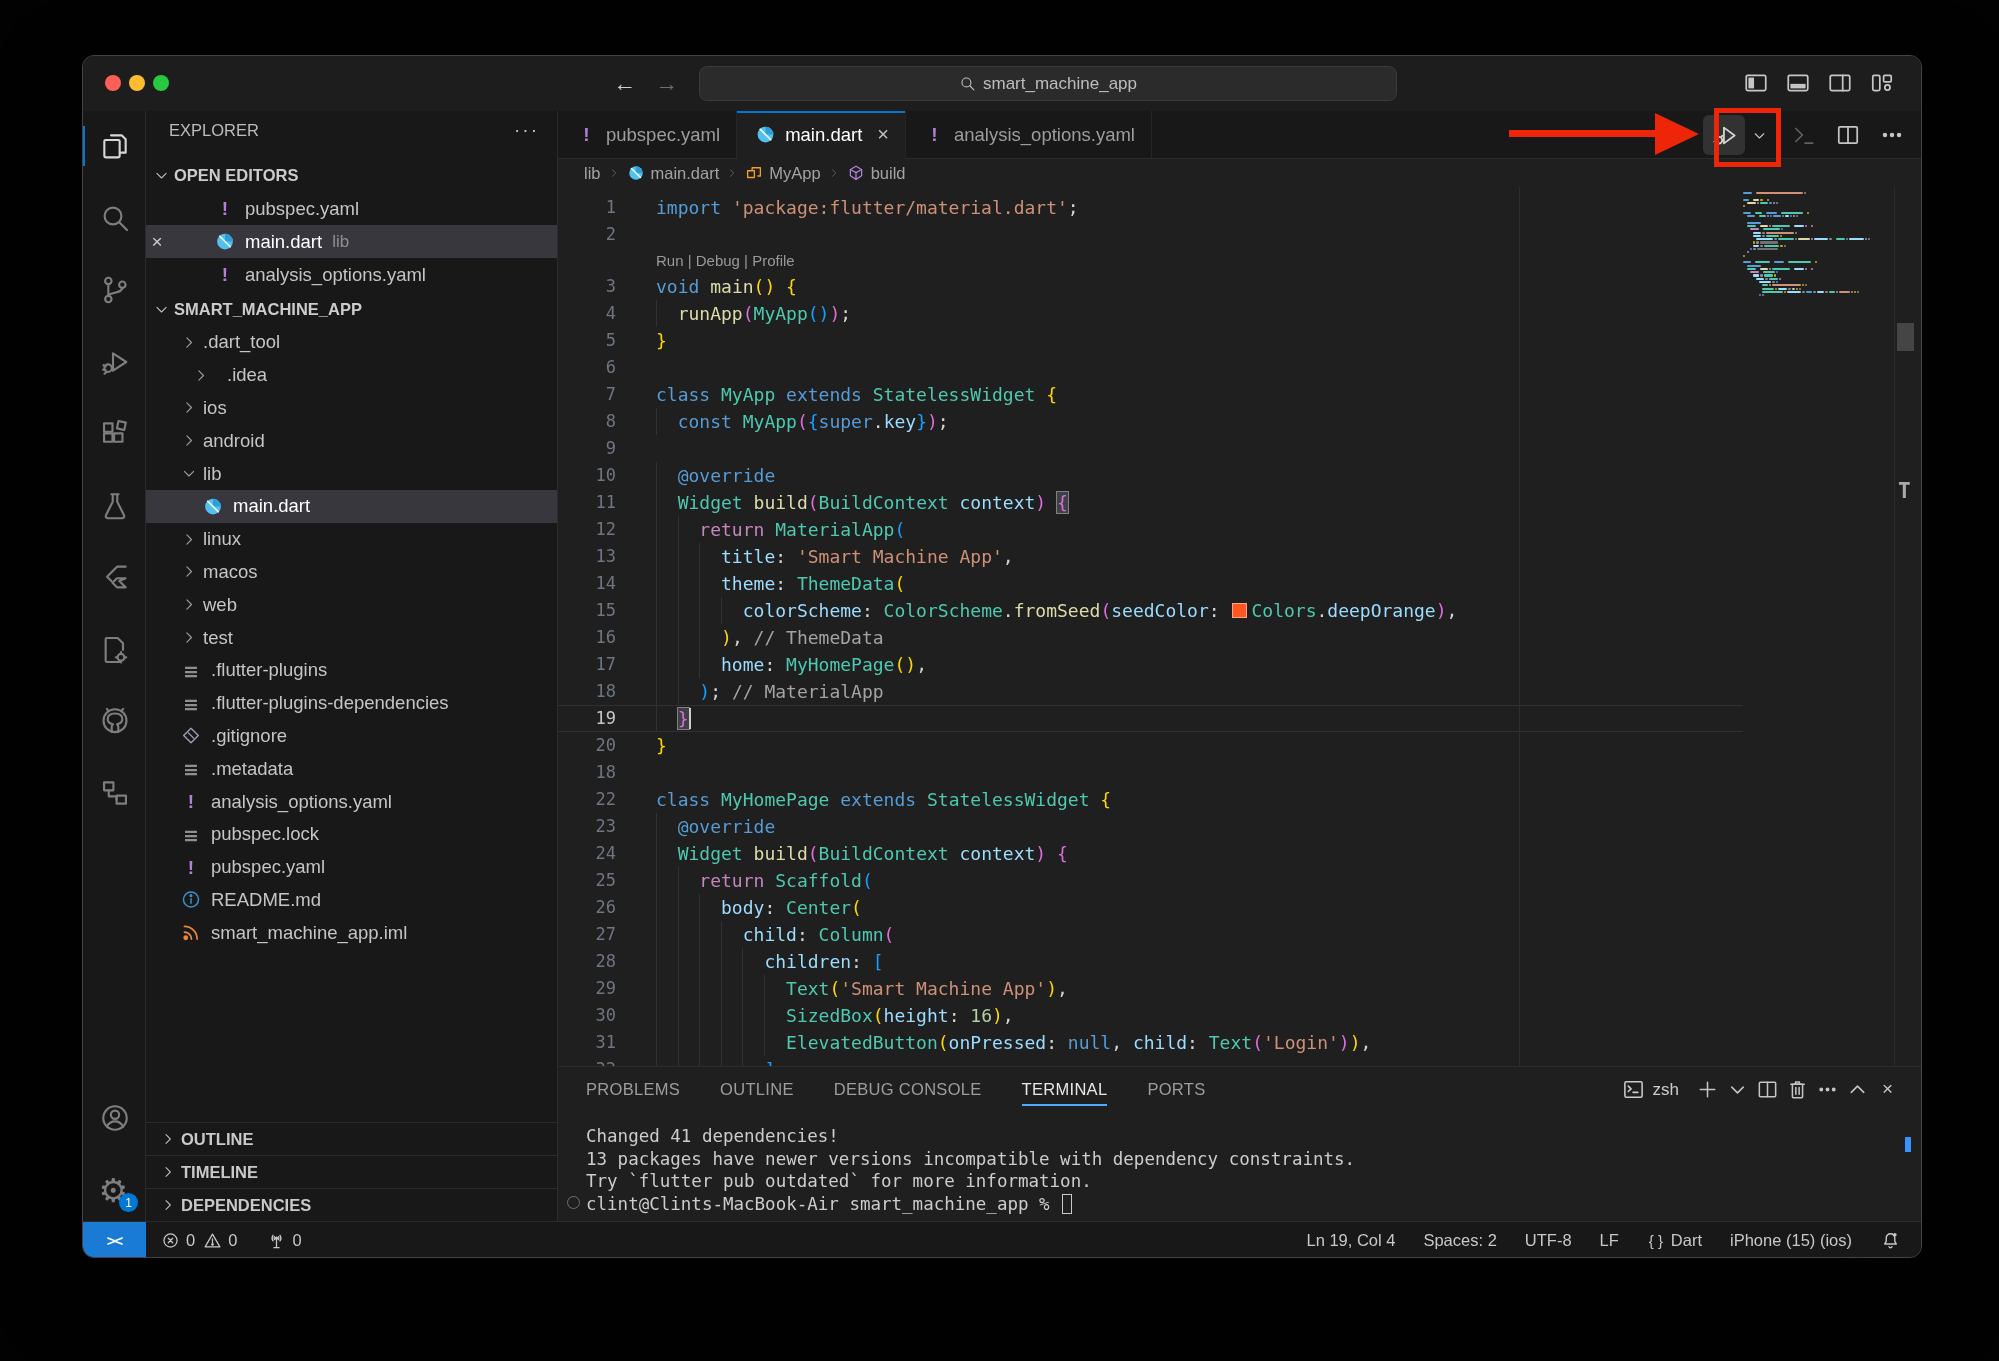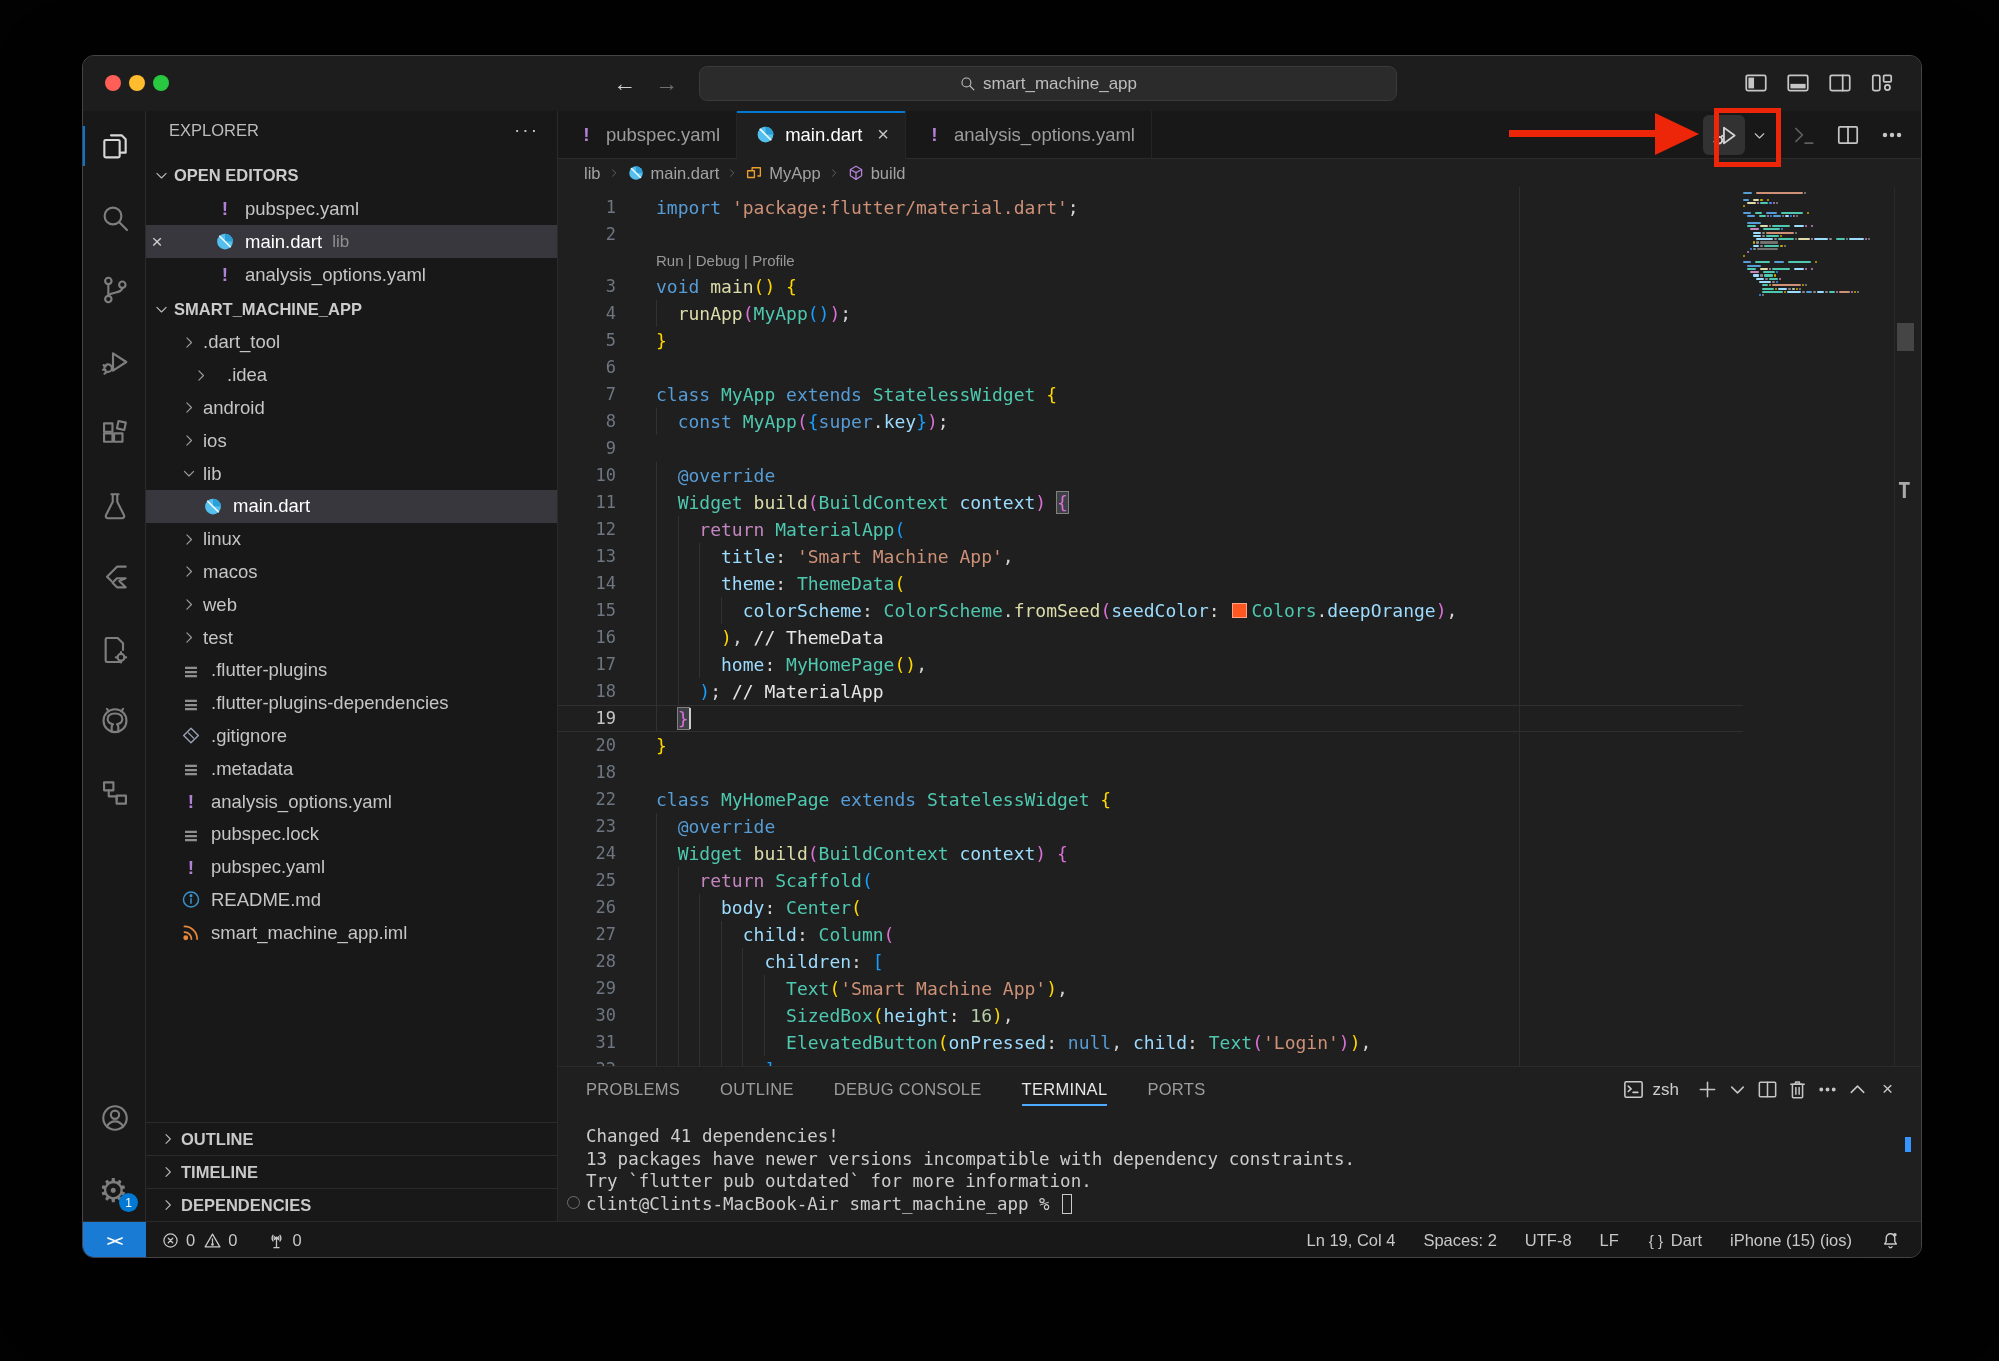--- a/index.html
+++ b/index.html
@@ -83,21 +83,21 @@
   .line .num { position:absolute; left:0; top:0; width:58px; text-align:right; color:#6e7681;
                font-size:17px; }
   .line.current .num { color:#c6c6c6; }
   .line.current { box-shadow:inset 0 1px 0 #303030, inset 0 -1px 0 #303030; }
   .codetext { position:absolute; left:98px; top:0; }
   .lens-row { height:25px; line-height:25px; padding-left:98px; color:#999999;
               font-size:15px; font-family:"Liberation Sans", sans-serif; }
   .guide { position:absolute; top:0; width:1px; height:27px; background:#313131; }
   .tok-kw{color:#569cd6} .tok-ctl{color:#c586c0} .tok-type{color:#4ec9b0} .tok-fn{color:#dcdcaa}
   .tok-prop{color:#9cdcfe} .tok-str{color:#ce9178} .tok-num{color:#b5cea8} .tok-pun{color:#d4d4d4}
-  .tok-cls{color:#e5e5e5} .tok-b1{color:#ffd700} .tok-b2{color:#da70d6} .tok-b3{color:#179fff}
+  .tok-cls{color:#a3a3a3} .tok-b1{color:#ffd700} .tok-b2{color:#da70d6} .tok-b3{color:#179fff}
   .tok-bm{background:#3d4045; box-shadow:0 0 0 1px #818181;}
   .tok-swatch{display:inline-block;width:15px;height:15px;background:#ff5722;margin:0 4px -1px 2px;border:1px solid rgba(255,255,255,.45);}
   .tok-cursor{display:inline-block;width:2px;height:21px;background:#cccccc;vertical-align:-4px;}
   .ruler { position:absolute; left:961px; top:0; bottom:0; width:1px; background:#2e2e2e; }
   .minimap { position:absolute; left:1185px; top:5px; width:150px; }
   .mm-line { height:3.3px; white-space:nowrap; overflow:hidden; }
   .mm-tok { display:inline-block; height:2.1px; margin-right:1px; vertical-align:top; border-radius:1px; }
   .scrollbar { position:absolute; left:1336px; top:0; bottom:0; width:28px; border-left:1px solid #2a2a2a; }
   .mm-slider { position:absolute; left:1339px; top:136px; width:17px; height:28px; background:#454545; }
   .ov-marker { position:absolute; left:1340px; top:292px; color:#a9a9a9; font-size:21px; font-weight:bold;
@@ -363,30 +363,30 @@
             </span>
             <span>.idea</span>
           </div>
           <div class="sb-row" style="height: 32.8px;">
             <span style="flex: 0 0 34px;"></span>
             <span class="icon chev" style="width: 17px; height: 17px; color: rgb(158, 158, 158);">
               <svg viewBox="0 0 24 24" fill="none" stroke="currentColor" stroke-width="1.6" stroke-linecap="round" stroke-linejoin="round">
                 <path d="M9 5.5l6.5 6.5L9 18.5"></path>
               </svg>
             </span>
+            <span>ios</span>
+          </div>
+          <div class="sb-row" style="height: 32.8px;">
+            <span style="flex: 0 0 34px;"></span>
+            <span class="icon chev" style="width: 17px; height: 17px; color: rgb(158, 158, 158);">
+              <svg viewBox="0 0 24 24" fill="none" stroke="currentColor" stroke-width="1.6" stroke-linecap="round" stroke-linejoin="round">
+                <path d="M9 5.5l6.5 6.5L9 18.5"></path>
+              </svg>
+            </span>
             <span>android</span>
-          </div>
-          <div class="sb-row" style="height: 32.8px;">
-            <span style="flex: 0 0 34px;"></span>
-            <span class="icon chev" style="width: 17px; height: 17px; color: rgb(158, 158, 158);">
-              <svg viewBox="0 0 24 24" fill="none" stroke="currentColor" stroke-width="1.6" stroke-linecap="round" stroke-linejoin="round">
-                <path d="M9 5.5l6.5 6.5L9 18.5"></path>
-              </svg>
-            </span>
-            <span>ios</span>
           </div>
           <div class="sb-row" style="height: 32.8px;">
             <span style="flex: 0 0 34px;"></span>
             <span class="icon chev" style="width: 17px; height: 17px; color: rgb(158, 158, 158);">
               <svg viewBox="0 0 24 24" fill="none" stroke="currentColor" stroke-width="1.6" stroke-linecap="round" stroke-linejoin="round">
                 <path d="M5.5 9L12 15.5 18.5 9"></path>
               </svg>
             </span>
             <span>lib</span>
           </div>

